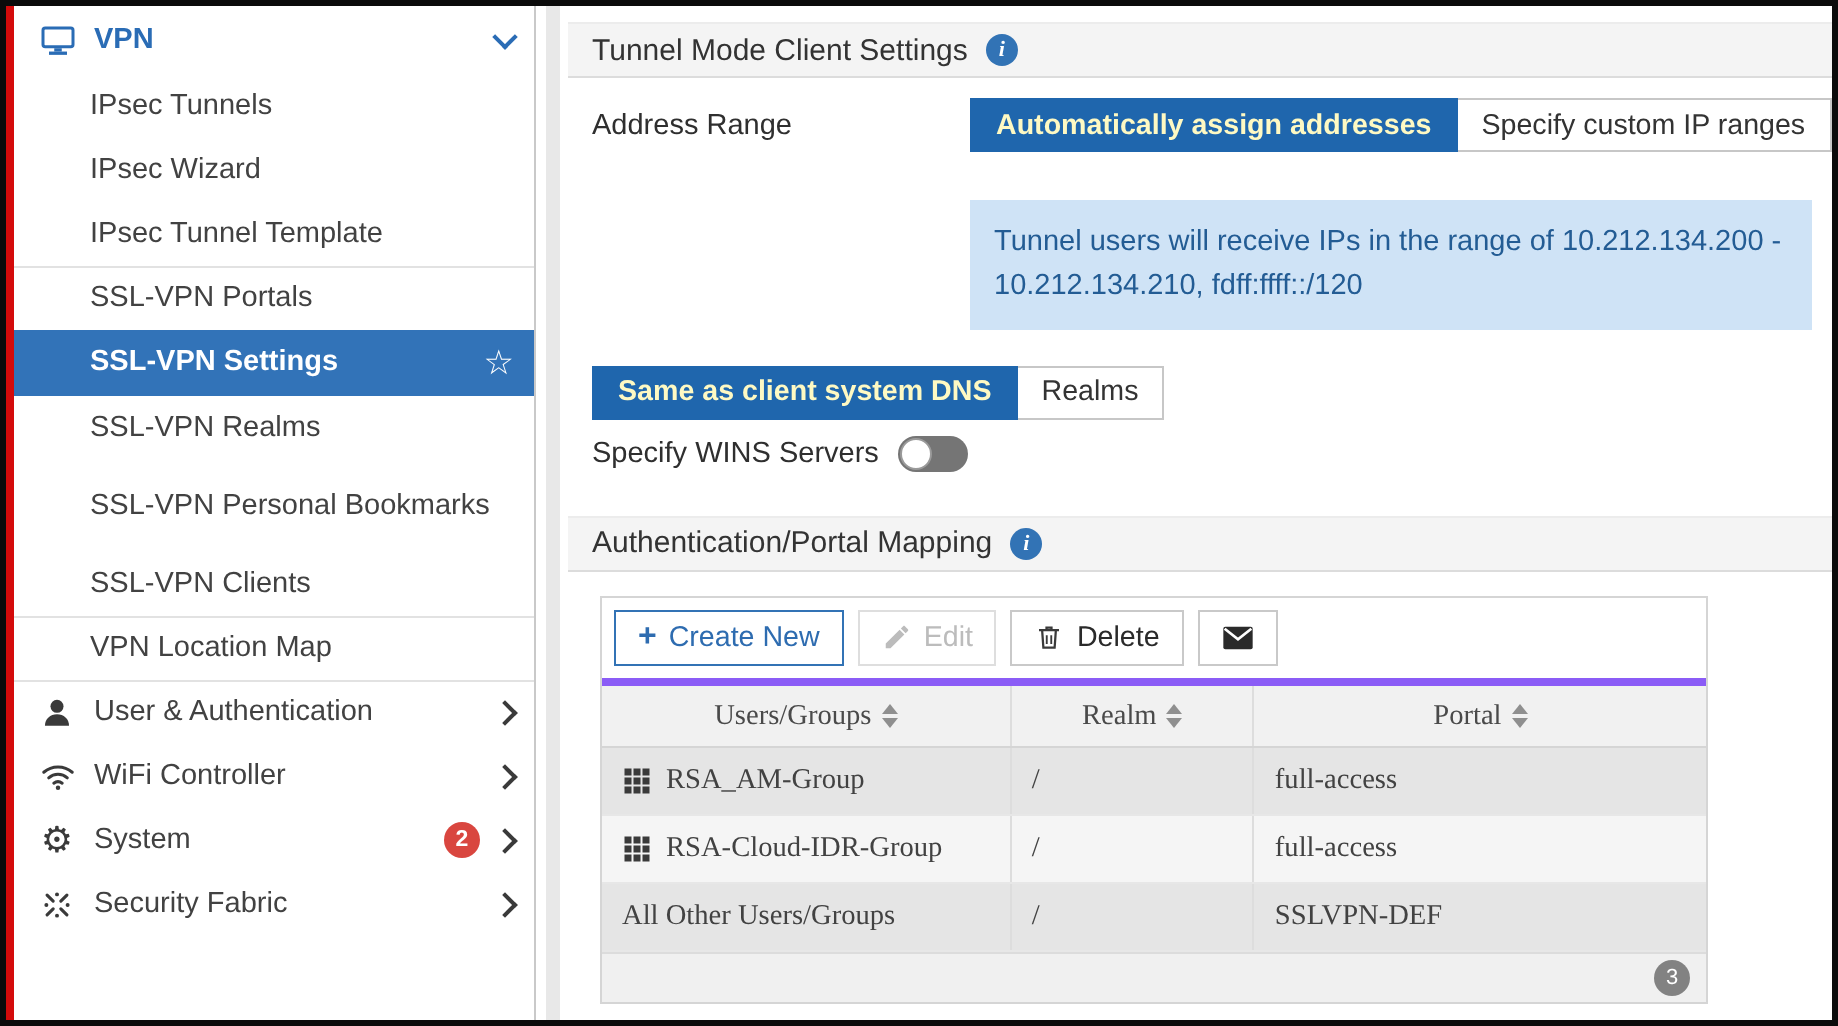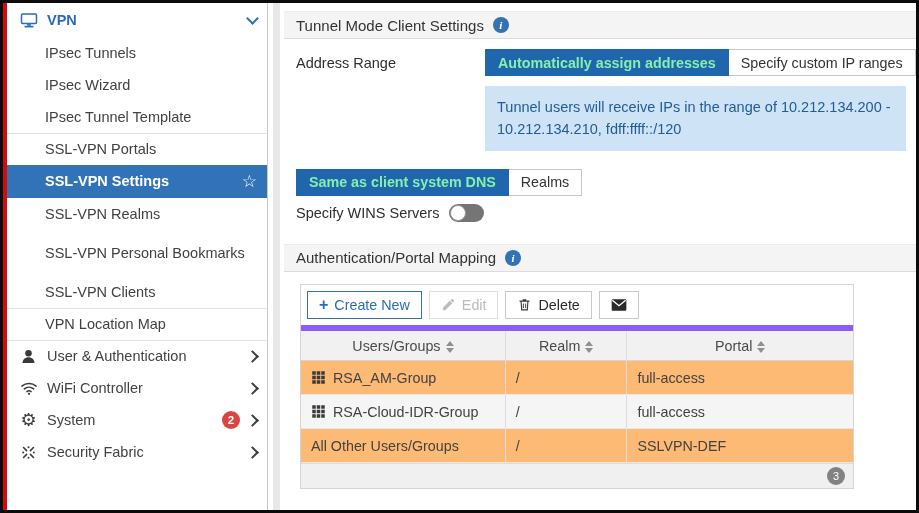--- a/index.html
+++ b/index.html
@@ -54,42 +54,42 @@
   }
   .info-icon {
     width:16px; height:16px; border-radius:50%; background:#3273b5; color:#fff;
     font-size:11px; font-weight:bold; font-family:"Liberation Serif", serif; font-style:italic;
     display:flex; align-items:center; justify-content:center;
   }
   .form-row { display:flex; align-items:center; padding-left:12px; }
   .form-label { width:189px; font-size:14.5px; color:#2f2f2f; flex:0 0 189px; }
   .segmented { display:inline-flex; height:27px; }
   .seg-btn { display:flex; align-items:center; padding:0 12px; font-size:14.3px; border:1px solid #c7c7c7; background:#fff; color:#333; cursor:pointer; white-space:nowrap; }
-  .seg-btn.active { background:#1f66ad; border-color:#1f66ad; color:#86efac; font-weight:600; }
+  .seg-btn.active { background:#1f66ad; border-color:#1f66ad; color:#fef9c3; font-weight:600; }
   .seg-btn + .seg-btn { border-left:none; }
-  .info-row { padding-left:201px; padding-right:10px; margin-top:10px; }
+  .info-row { padding-left:201px; padding-right:10px; margin-top:24px; }
   .info-box { background:#cfe3f6; color:#235c94; font-size:14.5px; line-height:1.55; padding:10px 12px; }
   .toggle { width:35px; height:18px; border-radius:9px; background:#757575; position:relative; margin-left:10px; cursor:pointer; flex:0 0 35px; }
   .toggle .knob { position:absolute; left:1px; top:1px; width:16px; height:16px; border-radius:50%; background:#fff; border:1px solid #9a9a9a; }
 
   
   .auth-container { margin:12px 0 0 16px; width:554px; border:1px solid #d5d5d5; background:#fff; }
   .toolbar { display:flex; gap:7px; padding:6px; }
   .tb-btn { display:inline-flex; align-items:center; gap:6px; height:28px; padding:0 11px; font-size:14.3px; background:#fff; border:1px solid #c9c9c9; color:#2a2a2a; cursor:pointer; white-space:nowrap; }
   .tb-btn.primary { border-color:#3273b5; color:#2e6cb0; }
   .tb-btn.disabled { border-color:#dedede; color:#bcbcbc; cursor:default; }
   .tb-plus { font-weight:bold; font-size:16px; line-height:1; }
 
-  table.mapping { border-collapse:collapse; width:100%; font-size:14.3px; color:#424242; border-top:6px solid #8b5cf6; }
+  table.mapping { border-collapse:collapse; width:100%; font-size:14.3px; color:#424242; border-top:4px solid #8b5cf6;font-family:Liberation Serif, serif; }
   table.mapping th {
     background:#f1f1f1; font-weight:normal; color:#4a4a4a; height:33px;
     border-bottom:1px solid #d5d5d5; text-align:center; padding:0 8px;
   }
   table.mapping th + th, table.mapping td + td { border-left:1px solid #ddd; }
-  table.mapping td { height:34px; padding:0 10px; border-bottom:1px solid #e7e7e7; background:#fdba74; }
+  table.mapping td { height:34px; padding:0 10px; border-bottom:1px solid #e7e7e7; background:#e5e5e5; }
   table.mapping tr.alt td { background:#f5f5f5; }
   .cell-flex { display:flex; align-items:center; gap:7px; }
   .sort-icon { display:inline-flex; flex-direction:column; margin-left:5px; vertical-align:middle; }
   .sort-icon .up { width:0; height:0; border-left:4px solid transparent; border-right:4px solid transparent; border-bottom:5px solid #8f8f8f; margin-bottom:2px; }
   .sort-icon .dn { width:0; height:0; border-left:4px solid transparent; border-right:4px solid transparent; border-top:5px solid #8f8f8f; }
   .table-footer { background:#f0f0f0; height:25px; display:flex; align-items:center; justify-content:flex-end; padding-right:8px; border-top:1px solid #dcdcdc; }
   .count-badge { background:#828282; color:#fff; width:18px; height:18px; border-radius:50%; font-size:11px; display:flex; align-items:center; justify-content:center; }
 
   .mt10 { margin-top:10px; } .mt18 { margin-top:18px; } .mt8 { margin-top:8px; } .mt22 { margin-top:22px; }
 </style>

